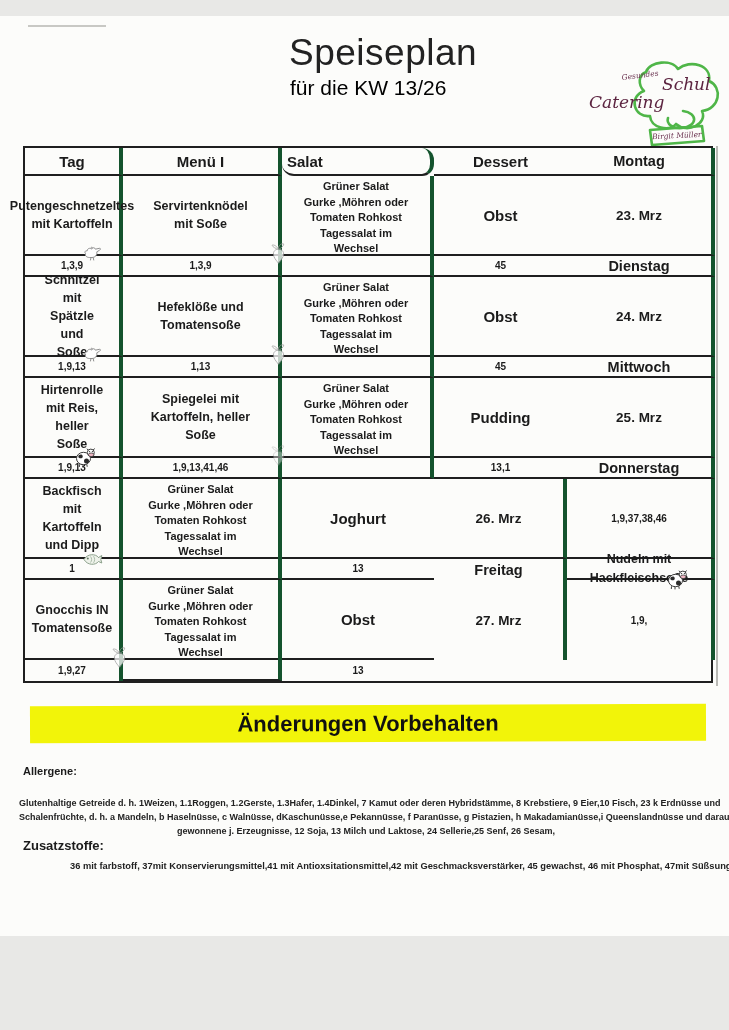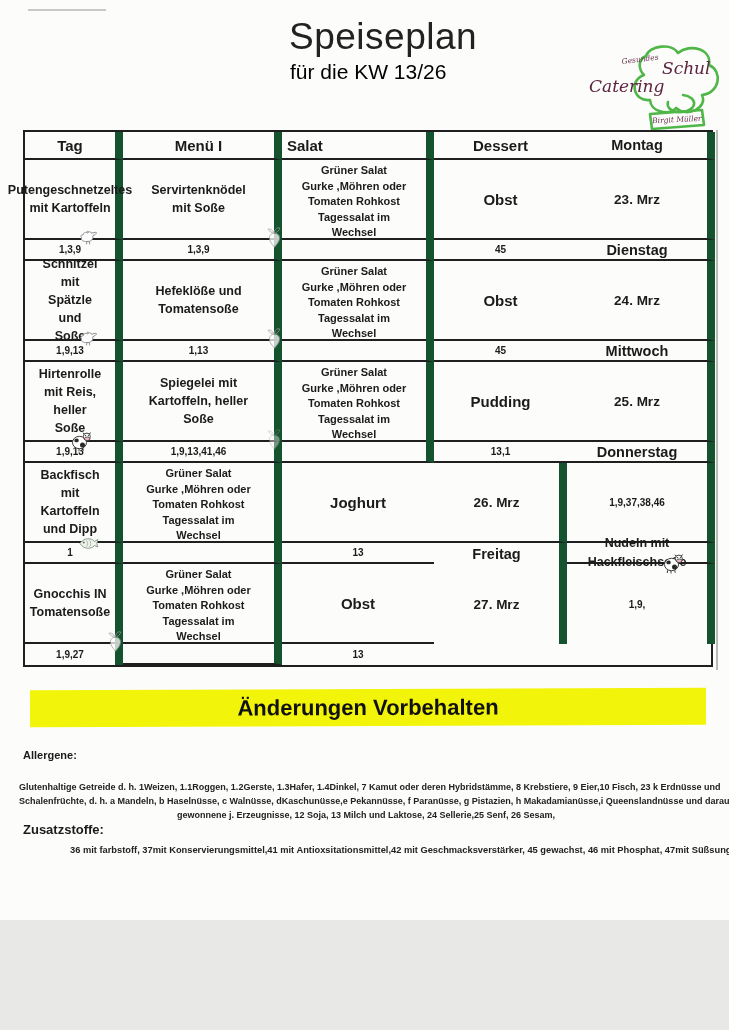--- a/index.html
+++ b/index.html
@@ -1,44 +1,44 @@
 <!DOCTYPE html>
 <html><head>
 <meta charset="utf-8">
 <style>
   html,body{margin:0;padding:0;background:#e8e8e6;}
   .page{
-    position:relative;width:729px;height:920px;margin:0 auto;
+    position:relative;width:729px;height:920px;margin:16px auto;
     background:#fcfcfa;overflow:hidden;
     font-family:"Liberation Sans",sans-serif;color:#1b1b1b;
   }
   
   .title{position:absolute;left:289px;top:16px;font-size:37px;font-weight:400;letter-spacing:.5px;color:#222;}
   .subtitle{position:absolute;left:290px;top:60px;font-size:21px;font-weight:400;color:#000000;}
   .logo{position:absolute;left:586px;top:40px;width:140px;height:96px;}
   .lg-big{font-family:"DejaVu Serif",serif;font-style:italic;font-size:17px;fill:#5c2440;}
   .lg-small{font-family:"DejaVu Serif",serif;font-style:italic;font-size:7.5px;fill:#6b3350;}
   
   .artifact-top{position:absolute;left:28px;top:9px;width:78px;height:2px;background:#c8c8c4;}
   .artifact-right{position:absolute;left:716px;top:130px;width:2px;height:540px;background:#b9b9b5;}
   .artifact-bottom{position:absolute;left:0;top:998px;width:729px;height:32px;}
   
   .menu-table{
     position:absolute;left:23px;top:130px;width:690px;
     display:grid;grid-template-columns:98px 159px 152px 133px 148px;
     grid-template-rows:28px repeat(5, 80px 21px);
     border:2.5px solid #1f1f1f;box-sizing:border-box;background:transparent;
   }
-  .cell{border-right:8px solid #14532d;border-bottom:2px solid #1f1f1f;
+  .cell{border-right:4px solid #14532d;border-bottom:2px solid #1f1f1f;
     box-sizing:border-box;display:flex;align-items:center;justify-content:center;
     text-align:center;font-weight:bold;position:relative;}
   .cell.lastcol{border-right:none;}
   .cell.lastrow{border-bottom:none;}
   .hcell{font-size:15px;}
-  .hcell.salat-h{justify-content:flex-start;padding-left:5px;text-align:left;}
+  .hcell.salat-h{justify-content:flex-start;padding-left:5px;text-align:left;border-radius:12px;}
   .day-name{font-size:14.5px;}
   .menu{font-size:12.5px;line-height:1.45;padding:2px 22px;}
   .dessert{font-size:15px;}
   .salad{grid-row:span 2;align-items:flex-start;padding-top:3px;font-size:11px;line-height:15.6px;}
   .salad::before{content:"";position:absolute;left:0;right:0;top:78px;height:2px;background:#1f1f1f;}
   .stext{white-space:pre-line;position:relative;z-index:1;}
   .date-cell{font-size:13.5px;}
   .anum{font-size:10px;font-weight:bold;}
   .icon{position:absolute;z-index:2;line-height:0;}
   .icon.i-chicken{right:14px;bottom:-11px;}

